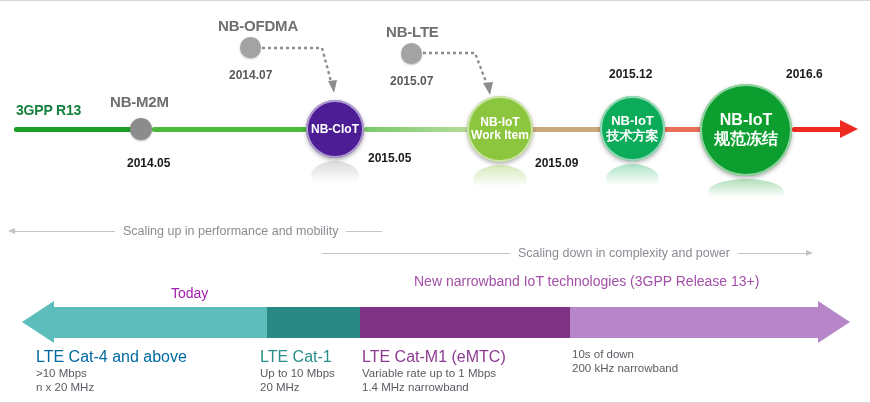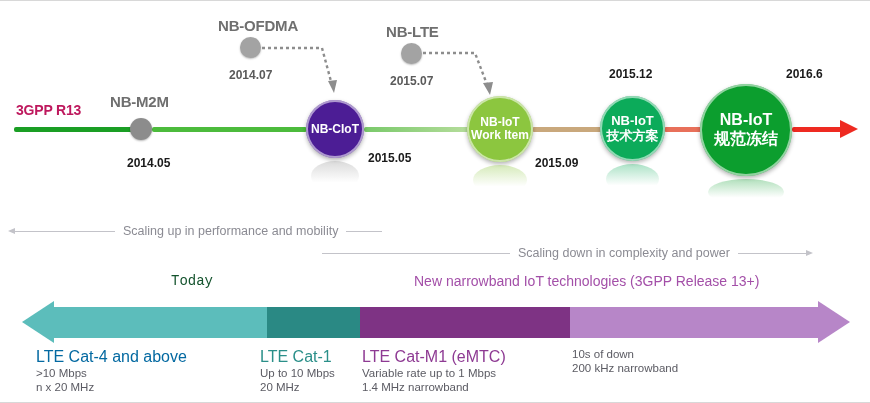--- a/index.html
+++ b/index.html
@@ -74,21 +74,21 @@
     <div class="tl-line" style="left:152px;top:126px;width:155px;background:#4cbb3c;"></div>
     <div class="tl-line" style="left:364px;top:126px;width:106px;background:linear-gradient(90deg,#79c96a,#b6dd9c);"></div>
     <div class="tl-line" style="left:532px;top:126px;width:70px;background:#c9a87c;"></div>
     <div class="tl-line" style="left:664px;top:126px;width:42px;background:#e8705a;"></div>
     <div class="tl-line" style="left:792px;top:126px;width:52px;background:#ee2a21;"></div>
 
     <div style="position:absolute;left:840px;top:119px;width:0;height:0;
                 border-top:9px solid transparent;border-bottom:9px solid transparent;
                 border-left:18px solid #ee2a21;"></div>
 
-    <div class="tl-label" style="left:16px;top:101px;color:#be185d;font-size:14px;">3GPP R13</div>
+    <div class="tl-label" style="left:16px;top:101px;color:#15803d;font-size:14px;">3GPP R13</div>
 
     <div class="tl-label" style="left:110px;top:92px;">NB-M2M</div>
     <div class="node small" style="left:130px;top:117px;width:22px;height:22px;"></div>
     <div class="tl-date" style="left:127px;top:155px;">2014.05</div>
 
     <div class="tl-label" style="left:218px;top:16px;">NB-OFDMA</div>
     <div class="node small" style="left:240px;top:36px;width:21px;height:21px;background:#a3a3a3;"></div>
     <div class="tl-date gray" style="left:229px;top:67px;">2014.07</div>
 
     <svg class="dotarr" style="left:258px;top:36px;" width="100" height="62" viewBox="0 0 100 62">
@@ -143,21 +143,21 @@
     </div>
     <div class="scale-row" style="left:322px;top:31px;width:534px;">
       <div class="sline" style="width:188px;"></div>
       <div class="scale-txt">Scaling down in complexity and power</div>
       <div class="sline" style="width:68px;"></div>
       <div class="sarrow right"></div>
     </div>
   </div>
 
   <div id="catheads">
-    <div class="cathead" style="left:171px;top:0;color:#14532d;font-family:Liberation Mono, monospace;">Today</div>
+    <div class="cathead" style="left:171px;top:12px;color:#a21caf;">Today</div>
     <div class="cathead" style="left:414px;top:0;color:#a34fa8;">New narrowband IoT technologies (3GPP Release 13+)</div>
   </div>
 
   <div id="bar">
     <div class="tip l"></div>
     <div class="seg" style="left:54px;width:213px;background:#5cbdbb;"></div>
     <div class="seg" style="left:267px;width:93px;background:#2a8984;"></div>
     <div class="seg" style="left:360px;width:210px;background:#7e3384;"></div>
     <div class="seg" style="left:570px;width:248px;background:#b786c8;"></div>
     <div class="tip r"></div>

